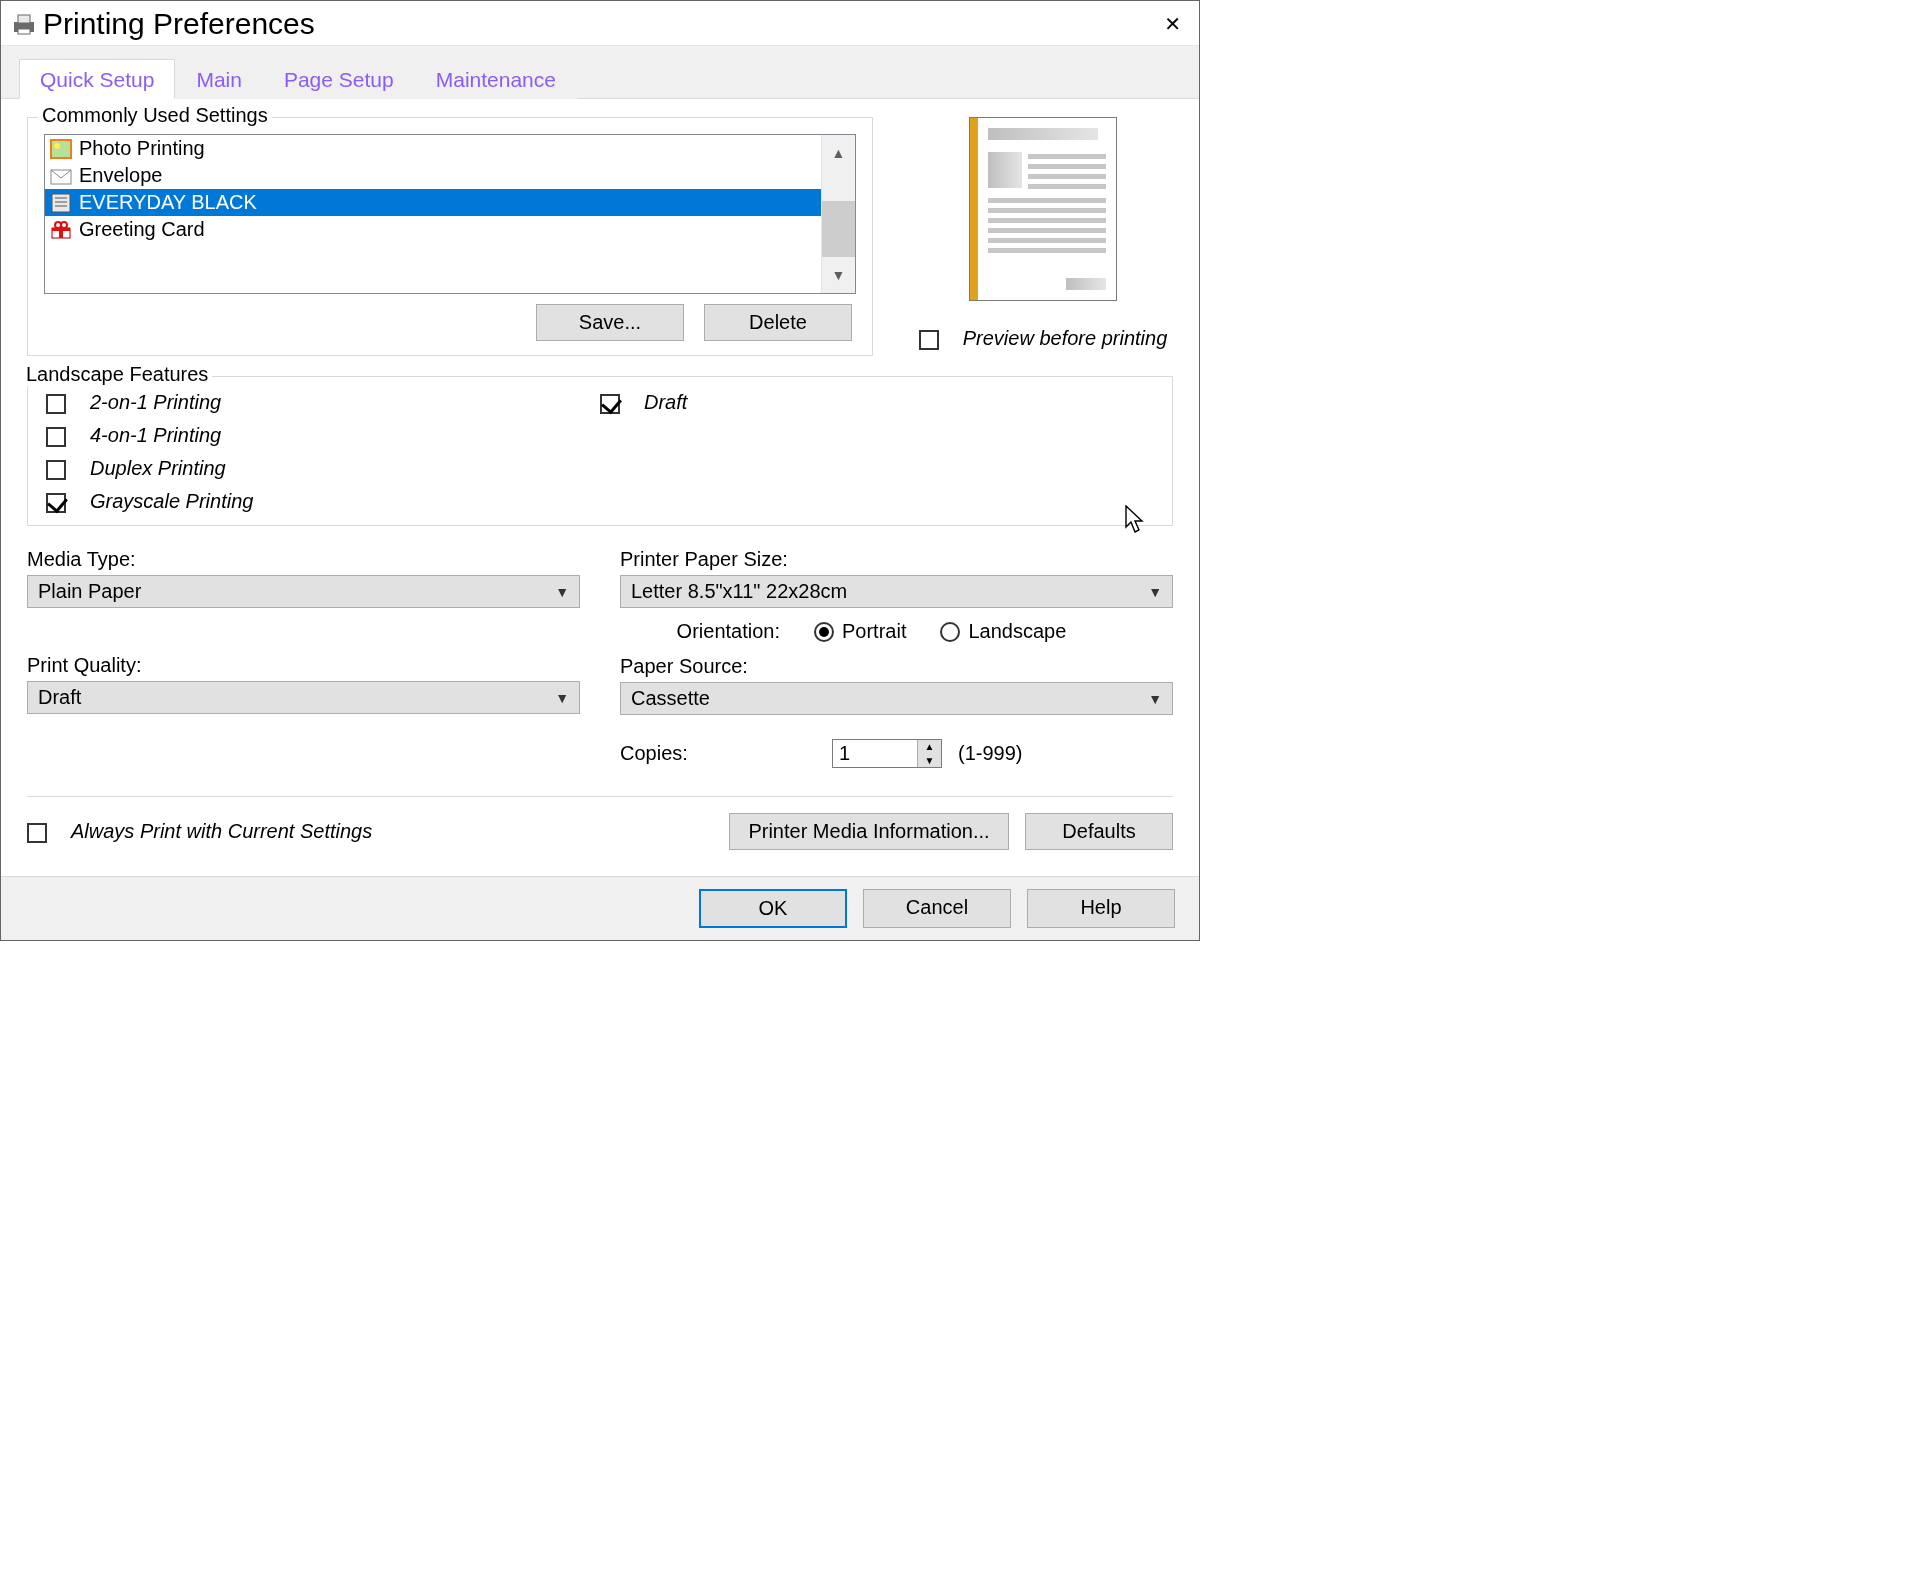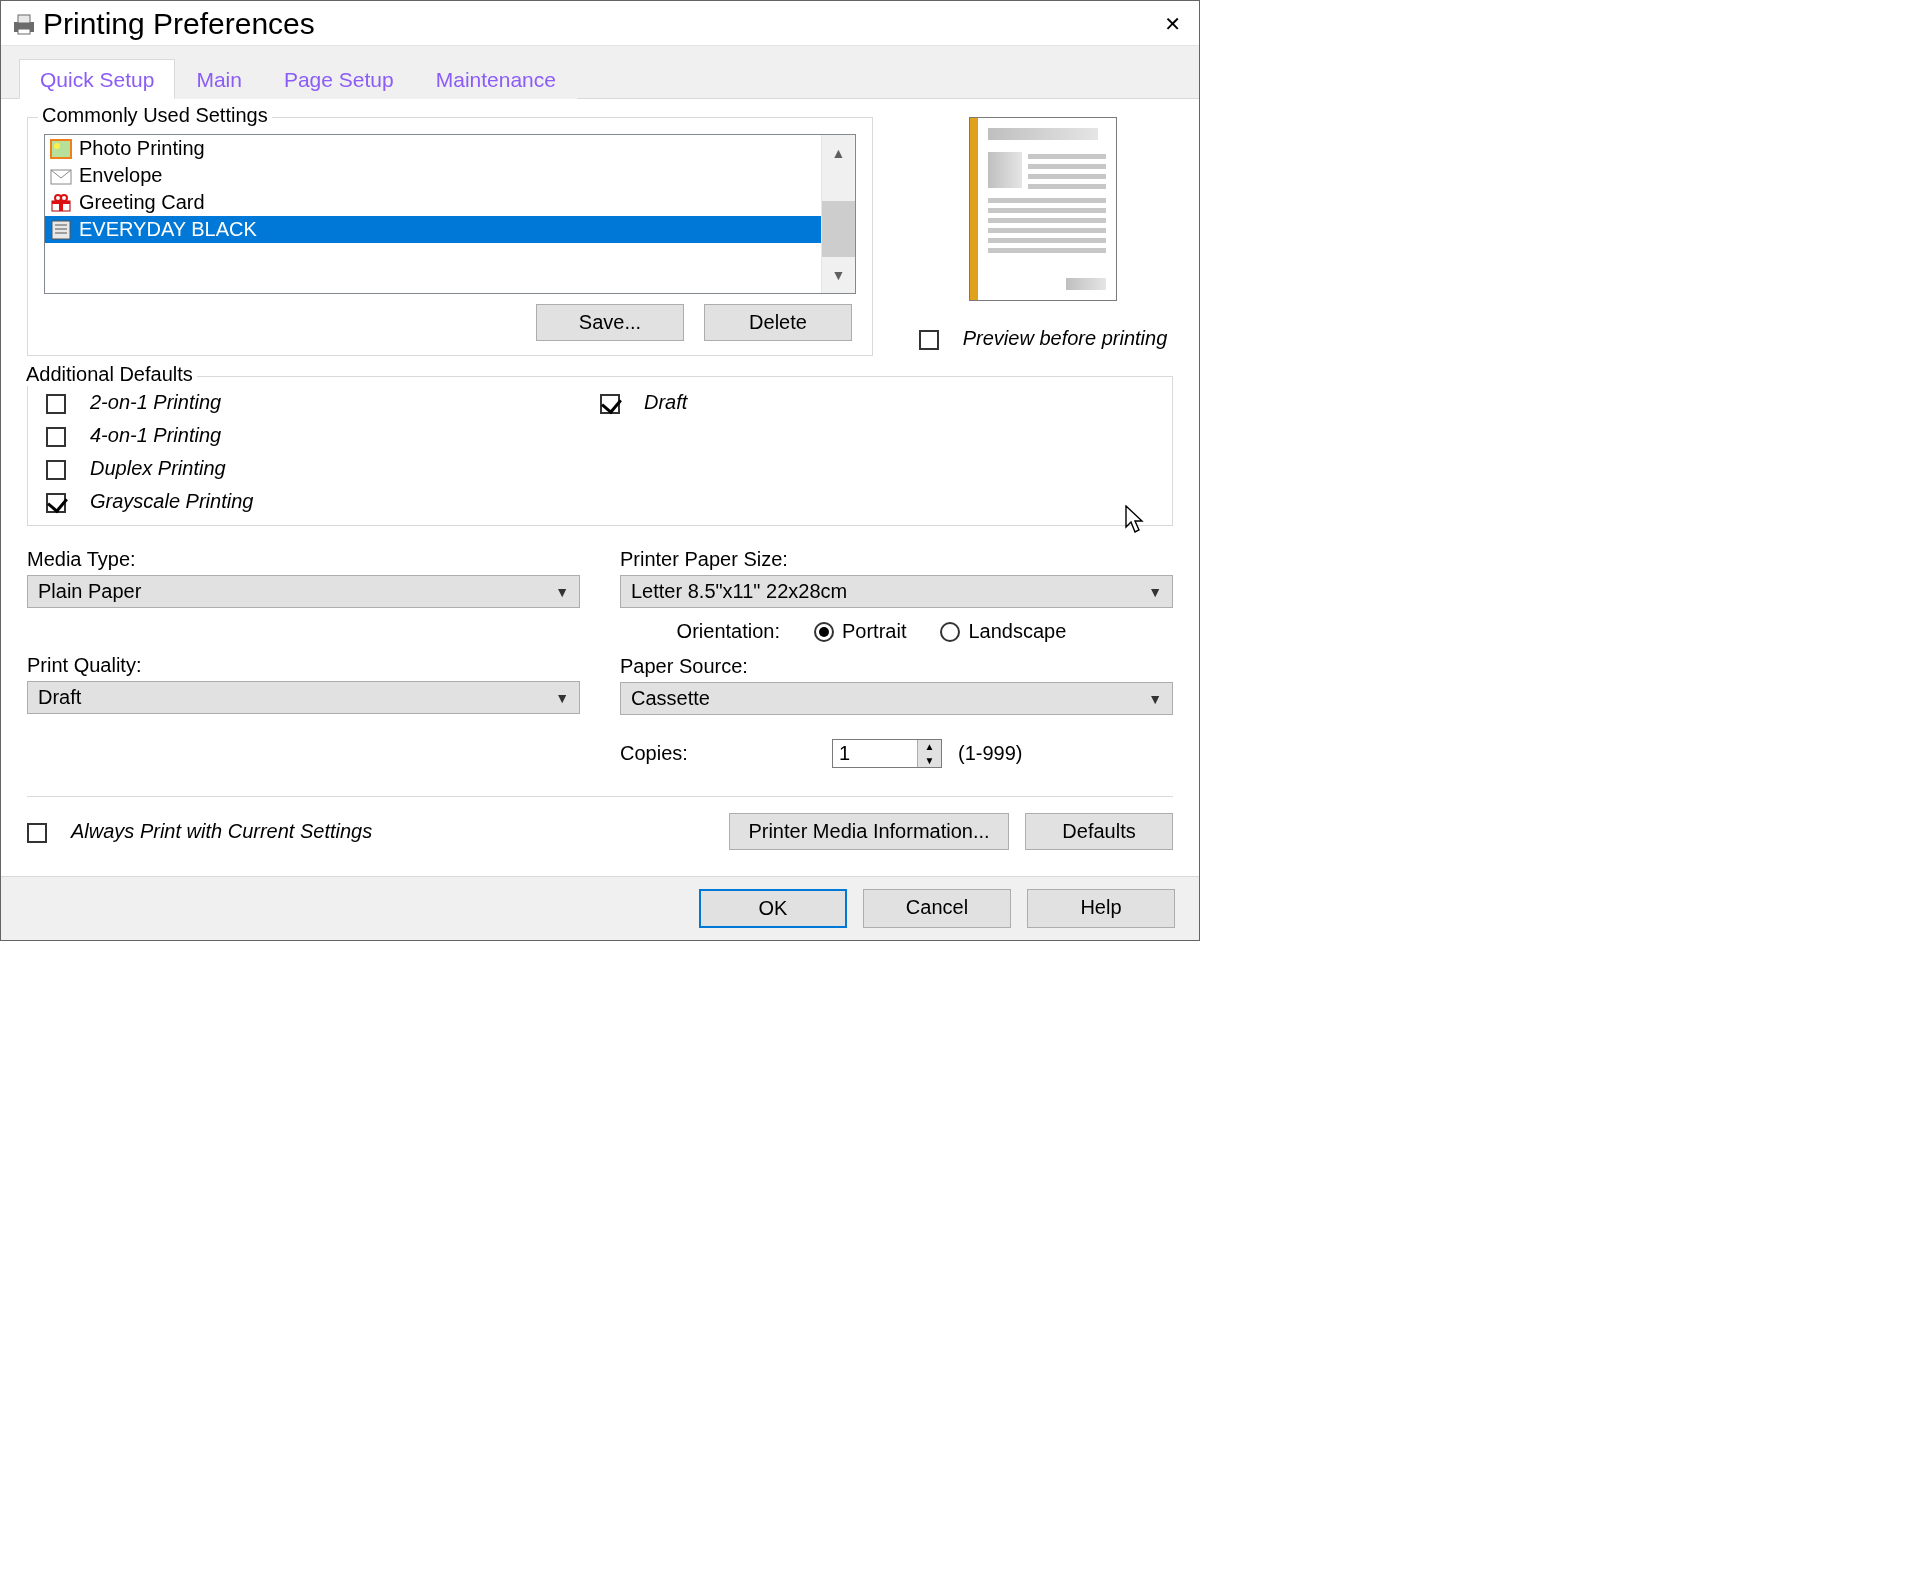--- a/index.html
+++ b/index.html
@@ -212,42 +212,42 @@
             </div>
             <div class="list-item">
               <span class="li-icon">
                   <svg width="22" height="20">
                     <rect x="1" y="4" width="20" height="14" fill="#fff" stroke="#888"></rect>
                     <polyline points="1,4 11,12 21,4" fill="none" stroke="#888"></polyline>
                   </svg>
                 </span>
               <span>Envelope</span>
             </div>
+            <div class="list-item selected">
+              <span class="li-icon">
+                  <svg width="22" height="20">
+                    <rect x="2" y="1" width="18" height="18" fill="#e8e8e8" stroke="#555"></rect>
+                    <line x1="5" y1="5" x2="17" y2="5" stroke="#555"></line>
+                    <line x1="5" y1="9" x2="17" y2="9" stroke="#555"></line>
+                    <line x1="5" y1="13" x2="17" y2="13" stroke="#555"></line>
+                  </svg>
+                </span>
+              <span>EVERYDAY BLACK</span>
+            </div>
             <div class="list-item">
               <span class="li-icon">
                   <svg width="22" height="20">
                     <rect x="2" y="8" width="18" height="10" fill="#fff" stroke="#a00"></rect>
                     <rect x="9" y="8" width="4" height="10" fill="#d11"></rect>
                     <rect x="2" y="8" width="18" height="3" fill="#d11"></rect>
                     <circle cx="8" cy="5" r="3" fill="none" stroke="#d11" stroke-width="2"></circle>
                     <circle cx="14" cy="5" r="3" fill="none" stroke="#d11" stroke-width="2"></circle>
                   </svg>
                 </span>
               <span>Greeting Card</span>
-            </div>
-            <div class="list-item selected">
-              <span class="li-icon">
-                  <svg width="22" height="20">
-                    <rect x="2" y="1" width="18" height="18" fill="#e8e8e8" stroke="#555"></rect>
-                    <line x1="5" y1="5" x2="17" y2="5" stroke="#555"></line>
-                    <line x1="5" y1="9" x2="17" y2="9" stroke="#555"></line>
-                    <line x1="5" y1="13" x2="17" y2="13" stroke="#555"></line>
-                  </svg>
-                </span>
-              <span>EVERYDAY BLACK</span>
             </div>
           </div>
           <div class="scrollbar">
             <div class="sb-arrow">▲</div>
             <div class="sb-track"></div>
             <div class="sb-thumb"></div>
             <div class="sb-arrow">▼</div>
           </div>
         </div>
         <div class="btnrow">
@@ -275,21 +275,21 @@
         </div>
         <div style="height:26px;"></div>
         <div class="chk" style="justify-content:center;">
           <span class="chkbox"></span>
           <span>Preview before printing</span>
         </div>
       </div>
     </div>
 
     <div class="features">
-      <span class="fieldset-label">Additional Defaults</span>
+      <span class="fieldset-label">Landscape Features</span>
       <div class="feat-grid">
         <div class="chk">
             <span class="chkbox"></span>
             <span>2-on-1 Printing</span>
           </div>
         <div class="chk">
             <span class="chkbox checked"></span>
             <span>Draft</span>
           </div>
         <div class="chk">

